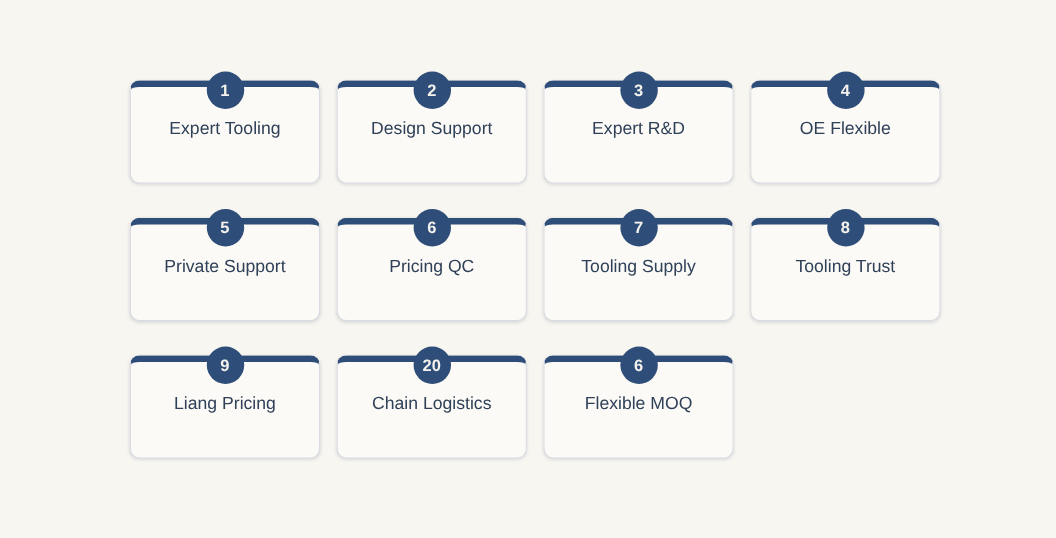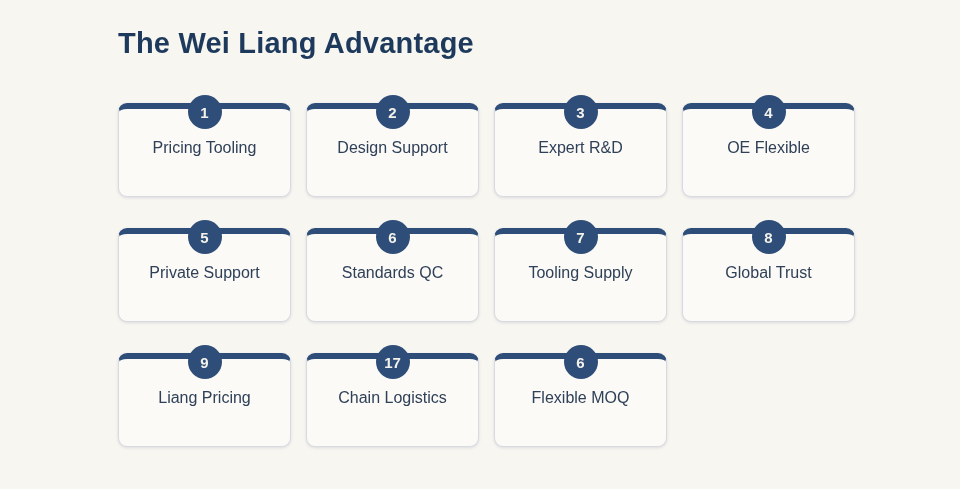--- a/index.html
+++ b/index.html
@@ -66,27 +66,26 @@
     font-size: 16px;
     color: #2f4058;
     text-align: center;
     white-space: nowrap;
   }
 </style>
 </head>
 <body>
 
 <div class="section">
-  <h1 class="section-title">The Wei Liang Advantage</h1>
 
   <div class="cards-grid">
 
     <div class="card">
       <div class="card-badge">1</div>
-      <div class="card-label">Pricing Tooling</div>
+      <div class="card-label">Expert Tooling</div>
     </div>
 
     <div class="card">
       <div class="card-badge">2</div>
       <div class="card-label">Design Support</div>
     </div>
 
     <div class="card">
       <div class="card-badge">3</div>
       <div class="card-label">Expert R&amp;D</div>
@@ -97,40 +96,40 @@
       <div class="card-label">OE Flexible</div>
     </div>
 
     <div class="card">
       <div class="card-badge">5</div>
       <div class="card-label">Private Support</div>
     </div>
 
     <div class="card">
       <div class="card-badge">6</div>
-      <div class="card-label">Standards QC</div>
+      <div class="card-label">Pricing QC</div>
     </div>
 
     <div class="card">
       <div class="card-badge">7</div>
       <div class="card-label">Tooling Supply</div>
     </div>
 
     <div class="card">
       <div class="card-badge">8</div>
-      <div class="card-label">Global Trust</div>
+      <div class="card-label">Tooling Trust</div>
     </div>
 
     <div class="card">
       <div class="card-badge">9</div>
       <div class="card-label">Liang Pricing</div>
     </div>
 
     <div class="card">
-      <div class="card-badge">17</div>
+      <div class="card-badge">20</div>
       <div class="card-label">Chain Logistics</div>
     </div>
 
     <div class="card">
       <div class="card-badge">6</div>
       <div class="card-label">Flexible MOQ</div>
     </div>
 
 
   </div>

